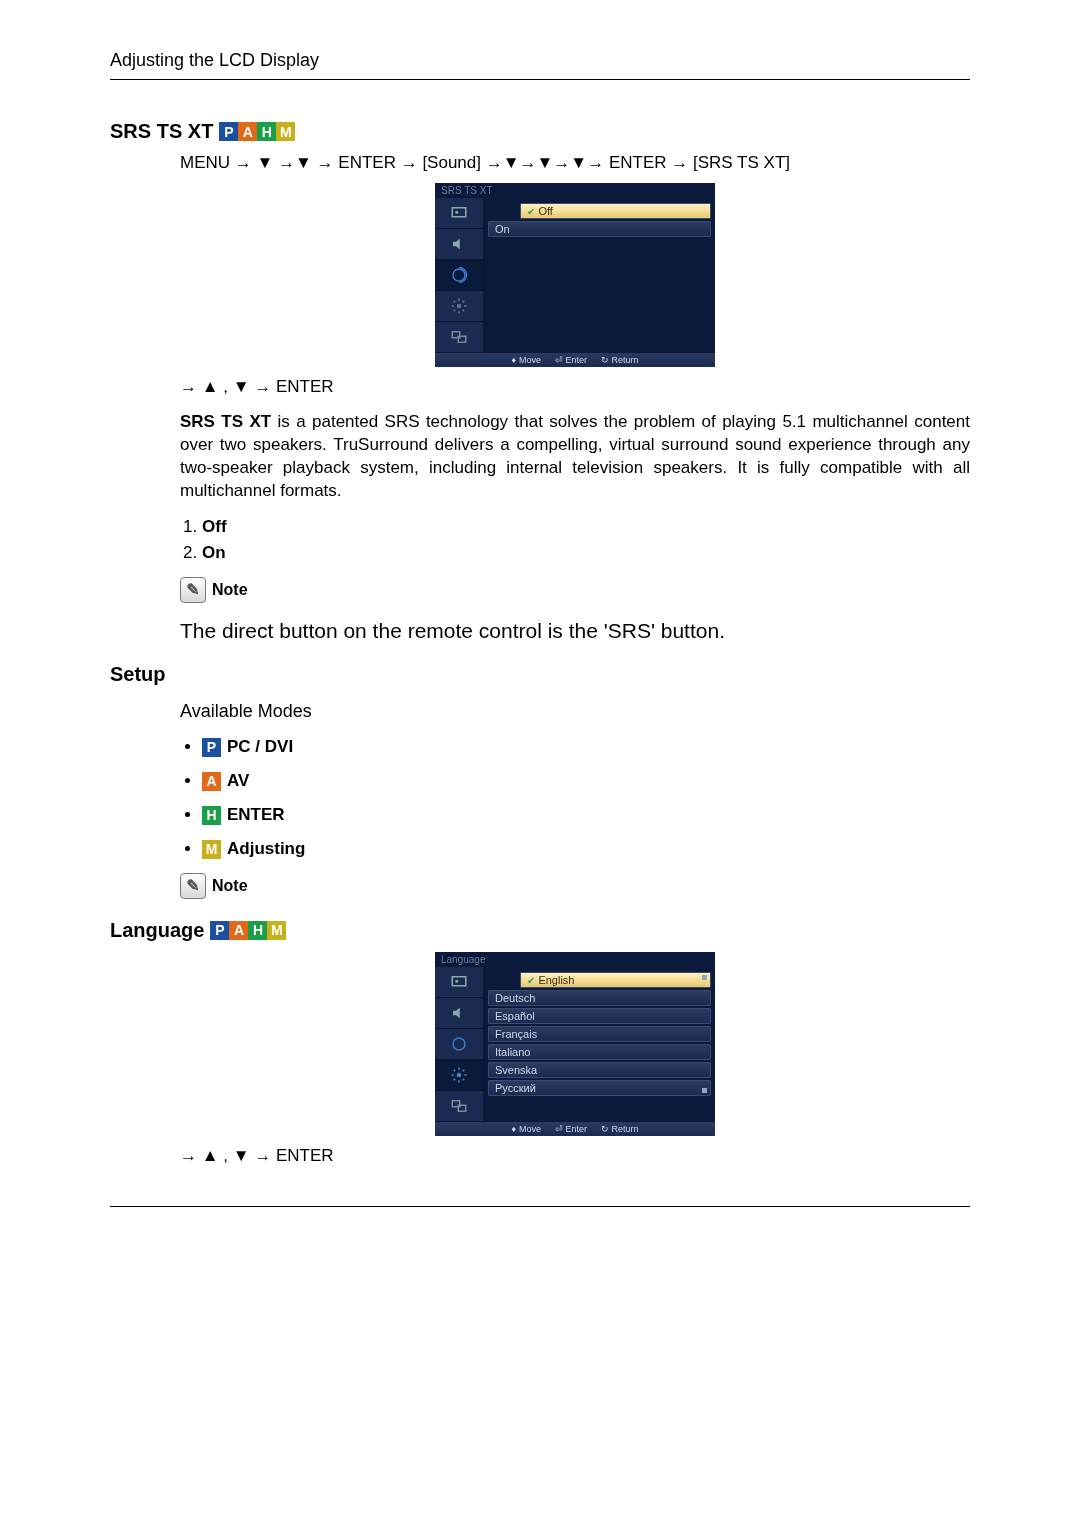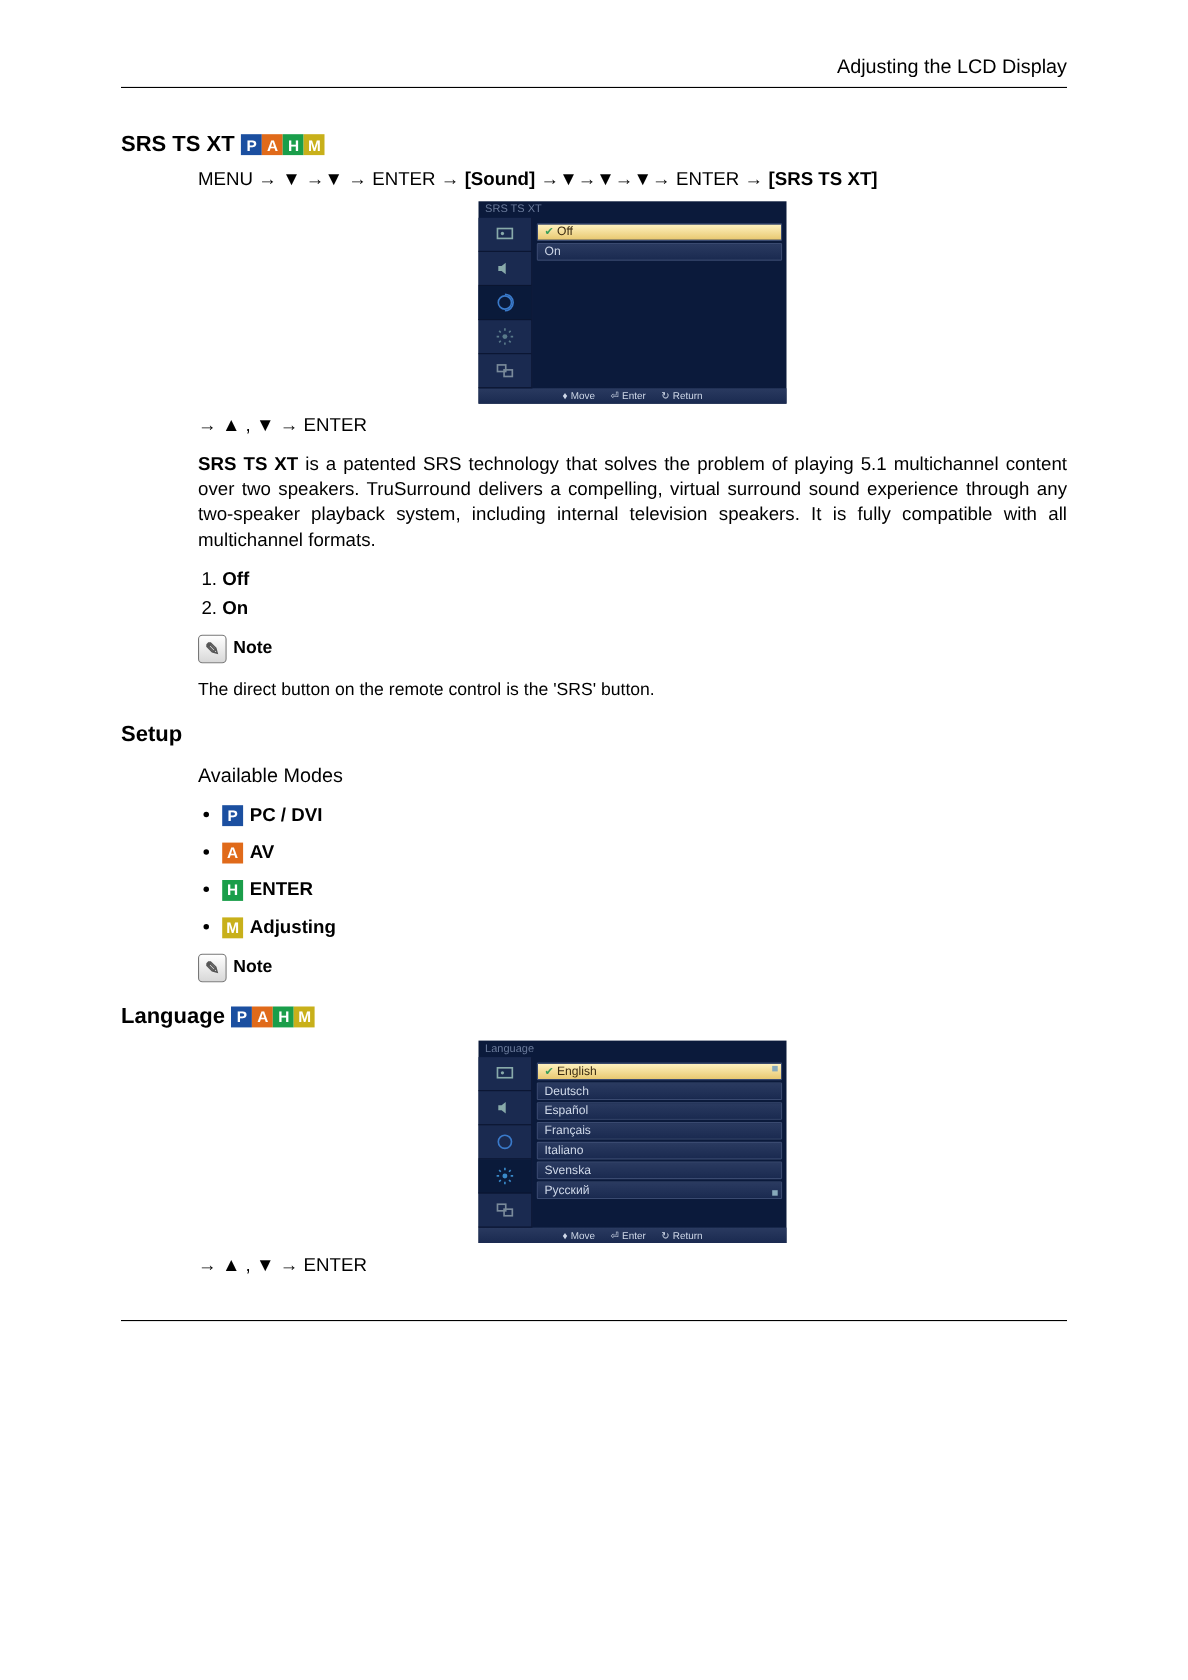--- a/index.html
+++ b/index.html
@@ -11,21 +11,21 @@
   }
   .page {
     width: 1080px;
     min-height: 1527px;
     margin: 0 auto;
     padding: 50px 110px 60px 110px;
     box-sizing: border-box;
     position: relative;
   }
   .header-title {
-    text-align: right;
+    text-align: left;
     font-size: 18px;
     margin-bottom: 6px;
   }
   hr.top-rule {
     border: none;
     border-top: 1px solid #000;
     margin-bottom: 40px;
   }
   hr.bottom-rule {
     border: none;
@@ -63,21 +63,21 @@
   .badge.A { background: #e06a1a; }
   .badge.H { background: #1a9e4a; }
   .badge.M { background: #c8b01a; }
   .content-block {
     margin-left: 70px;
   }
   .nav-path {
     font-size: 17px;
     margin: 10px 0;
   }
-  .nav-path b { font-weight: bold; }
+  .nav-path b { font-weight: normal; }
   .osd {
     width: 280px;
     margin: 10px auto;
     background: #0b1a3b;
     font-size: 11px;
     color: #aab;
   }
   .osd-title {
     padding: 2px 6px;
     color: #6a7a9a;
@@ -112,20 +112,21 @@
     border-radius: 1px;
     margin: 2px 0;
     padding: 1px 6px;
     color: #cfd8e8;
     font-size: 11px;
     position: relative;
   }
   .osd-item.selected {
     background: linear-gradient(#fff2c0, #e8c870);
     color: #3a2a10;
+    margin-left: 32px;
   }
   .osd-item .check {
     color: #3a9e5a;
     margin-right: 3px;
     font-size: 10px;
   }
   .osd-footer {
     background: linear-gradient(#2a3a60, #1a2a50);
     padding: 2px 0;
     display: flex;
@@ -162,21 +163,21 @@
     height: 24px;
     border: 1px solid #777;
     border-radius: 4px;
     background: linear-gradient(#fff,#d8d8d8);
     display: inline-flex;
     align-items: center;
     justify-content: center;
     color: #555;
   }
   .note-text {
-    font-size: 16px;
+    font-size: 21px;
     margin: 16px 0 14px 0;
   }
   ul.modes {
     list-style: disc;
     padding-left: 22px;
     margin: 4px 0;
   }
   ul.modes li {
     margin: 14px 0;
     font-size: 17px;

